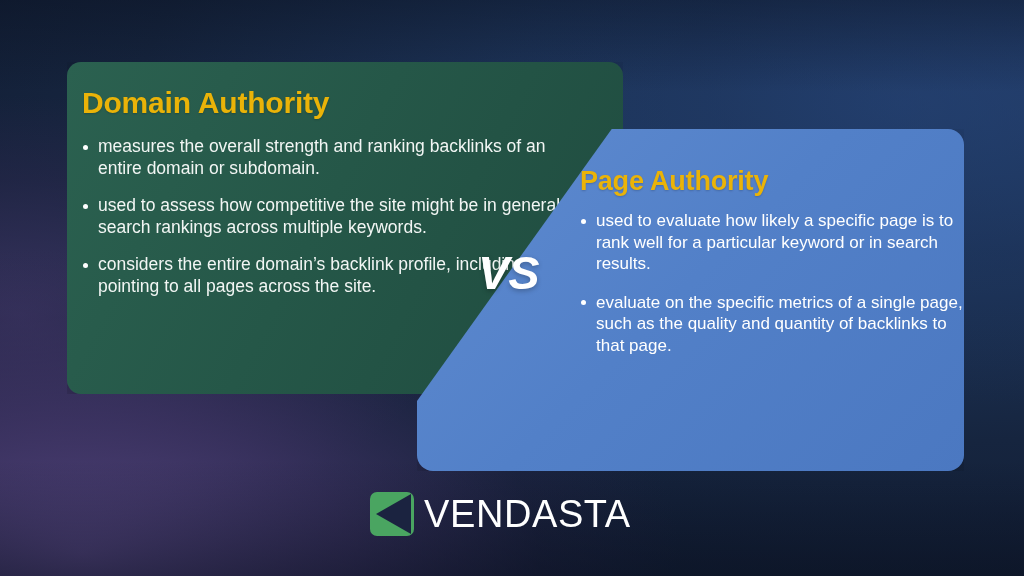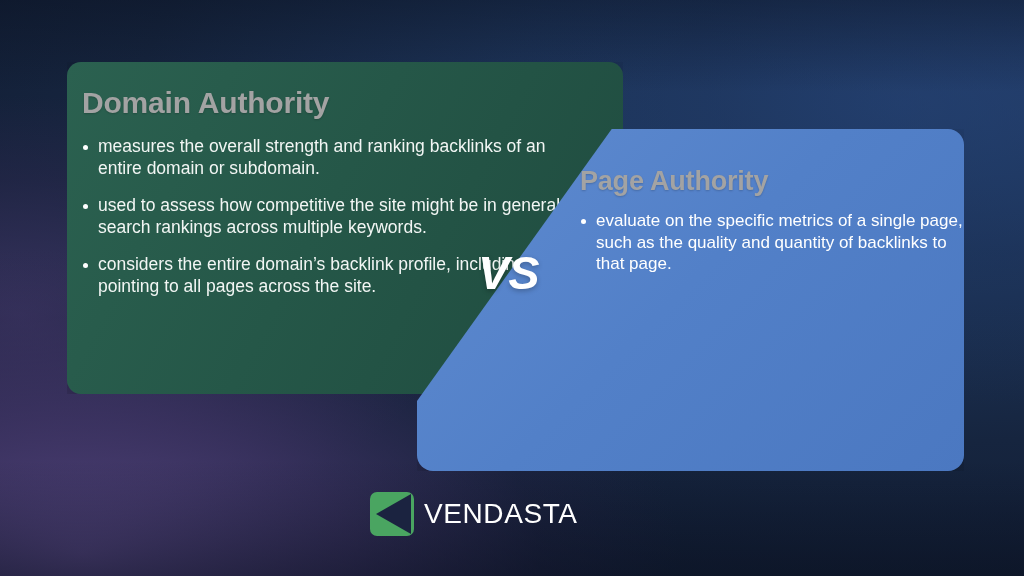--- a/index.html
+++ b/index.html
@@ -55,21 +55,21 @@
     box-shadow:0 6px 26px rgba(0,0,0,0.22);
   }
 
   
   .content { position:absolute; }
 
   #green-content { left:82px; top:86px; width:505px; }
   #blue-content  { left:580px; top:166px; width:390px; }
 
   .panel-title {
-    color:#a3a3a3;
+    color:#eab308;
     font-weight:bold;
     letter-spacing:-0.2px;
     text-shadow:0 1px 2px rgba(0,0,0,0.18);
   }
   #green-title { font-size:30px; line-height:34px; text-align:left; margin-bottom:16px; }
   #blue-title  { font-size:27px; line-height:31px; text-align:left; margin-bottom:13px; }
 
   ul.bullets { list-style:none; }
   ul.bullets li {
     position:relative;
@@ -113,21 +113,21 @@
   #logo {
     position:absolute;
     left:370px; top:492px;
     display:flex;
     align-items:center;
     gap:10px;
   }
   #logo-mark { width:44px; height:44px; display:block; }
   #logo-word {
     color:#ffffff;
-    font-size:28px;
+    font-size:38px;
     line-height:40px;
     letter-spacing:0.6px;
     font-weight:normal;
   }
 </style>
 </head>
 <body>
 
 <div id="stage">
 
@@ -146,20 +146,21 @@
       <li>used to assess how competitive the site might be in general search rankings across multiple keywords.</li>
       <li>considers the entire domain’s backlink profile, including links pointing to all pages across the site.</li>
     </ul>
   </div>
 
   <div class="panel" id="blue-panel"></div>
 
   <div class="content" id="blue-content">
     <div class="panel-title" id="blue-title">Page Authority</div>
     <ul class="bullets">
+      <li>used to evaluate how likely a specific page is to rank well for a particular keyword or in search results.</li>
       <li>evaluate on the specific metrics of a single page, such as the quality and quantity of backlinks to that page.</li>
     </ul>
   </div>
 
   <div id="vs-badge">VS</div>
 
   <div id="logo">
     <span>
       <svg id="logo-mark" viewBox="0 0 44 44" xmlns="http://www.w3.org/2000/svg">
         <rect x="0" y="0" width="44" height="44" rx="7" ry="7" fill="#4aa561"></rect>

